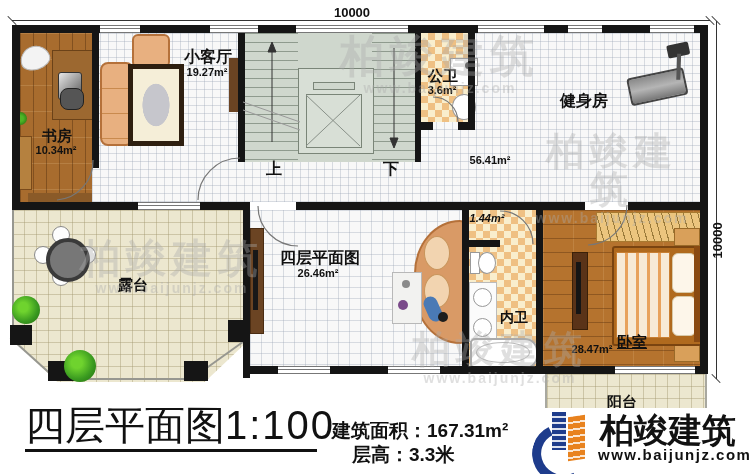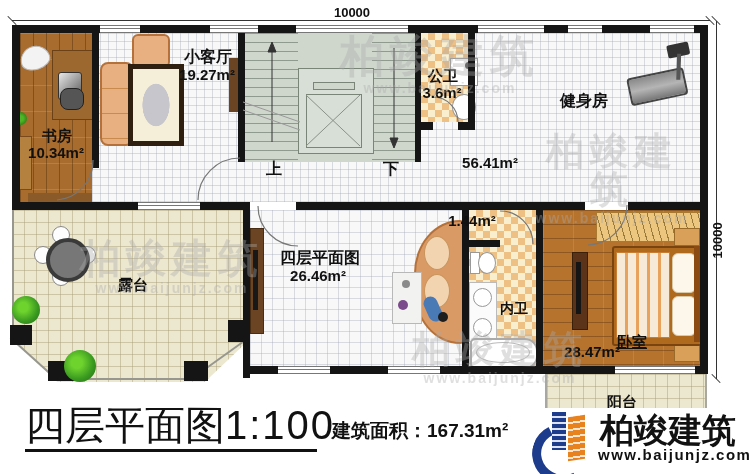--- a/index.html
+++ b/index.html
@@ -31,21 +31,21 @@
                      linear-gradient(90deg,rgba(255,225,175,.14) 1px,transparent 1px);
     background-size:100% 14px,30px 100%;}
   .sage{background-color:#cfd7cd;}
   .steps{background-image:repeating-linear-gradient(180deg,rgba(90,105,90,.55) 0 1px,transparent 1px 9px);}
   .winh{position:absolute;height:8px;z-index:6;
     background:linear-gradient(180deg,#777 0 1px,#fff 1px 3px,#777 3px 4px,#fff 4px 7px,#777 7px 8px);}
   .rail{position:absolute;background:#979790;z-index:3;}
   .lbl{position:absolute;z-index:7;font-weight:bold;color:#111;white-space:nowrap;
        transform:translateX(-50%);text-align:center;line-height:1.05;}
   .rname{font-size:15px;}
-  .area{font-size:15px;}
+  .area{font-size:11px;}
   .dim{position:absolute;z-index:7;font-weight:bold;color:#111;font-size:13px;}
   .dimline{position:absolute;background:#333;z-index:4;}
   .tick{position:absolute;width:12px;height:1px;background:#333;transform:rotate(45deg);z-index:4;}
   .wm{position:absolute;z-index:8;color:rgba(172,172,172,.38);font-weight:900;
       letter-spacing:6px;text-align:center;pointer-events:none;transform:translateX(-50%);line-height:1;}
   .wm .wm-url{display:block;font-size:14px;letter-spacing:2px;font-weight:700;margin-top:3px;}
   .overlay{position:absolute;left:0;top:0;z-index:6;pointer-events:none;}
   .white{background:#fff;}
 </style>
 </head>
@@ -209,22 +209,22 @@
   <div class="lbl area" style="left:207px;top:67px;">19.27m²</div>
   <div class="lbl rname" style="left:443px;top:68px;">公卫</div>
   <div class="lbl area" style="left:442px;top:85px;">3.6m²</div>
   <div class="lbl rname" style="left:584px;top:93px;font-size:16px;">健身房</div>
   <div class="lbl area" style="left:490px;top:155px;">56.41m²</div>
   <div class="lbl rname" style="left:274px;top:161px;font-size:16px;">上</div>
   <div class="lbl rname" style="left:391px;top:161px;font-size:16px;">下</div>
   <div class="lbl rname" style="left:133px;top:277px;">露台</div>
   <div class="lbl rname" style="left:320px;top:250px;font-size:16px;">四层平面图</div>
   <div class="lbl area" style="left:318px;top:268px;">26.46m²</div>
-  <div class="lbl area" style="left:472px;top:213px;">1.44m²</div>
-  <div class="lbl rname" style="left:514px;top:301px;font-size:14px;">内卫</div>
+  <div class="lbl area" style="left:487px;top:213px;font-style:italic;">1.44m²</div>
+  <div class="lbl rname" style="left:514px;top:310px;font-size:14px;">内卫</div>
   <div class="lbl rname" style="left:632px;top:334px;text-decoration:underline;">卧室</div>
   <div class="lbl area" style="left:592px;top:344px;">28.47m²</div>
   <div class="lbl rname" style="left:622px;top:394px;">阳台</div>
 
   <div class="wm" style="left:440px;top:34px;font-size:44px;">
     <span>柏竣建筑</span>
     <span class="wm-url">www.baijunjz.com</span>
   </div>
   <div class="wm" style="left:172px;top:238px;font-size:40px;">
     <span>柏竣建筑</span>
@@ -238,20 +238,23 @@
     <span>柏竣建筑</span>
     <span class="wm-url">www.baijunjz.com</span>
   </div>
 
   <div class="abs" style="left:25px;top:398px;z-index:9;color:#111;font-size:40px;font-weight:400;white-space:nowrap;">
     <span>四层平面图</span><span style="letter-spacing:2px;">1:100</span>
   </div>
   <div class="abs" style="left:25px;top:449px;width:292px;height:3px;background:#111;z-index:9;"></div>
   <div class="abs" style="left:332px;top:418px;z-index:9;color:#111;font-size:19px;font-weight:600;white-space:nowrap;">
     <span>建筑面积：</span><span>167.31m²</span>
+  </div>
+  <div class="abs" style="left:352px;top:442px;z-index:9;color:#111;font-size:19px;font-weight:600;white-space:nowrap;">
+    <span>层高：</span><span>3.3米</span>
   </div>
 
   <div class="abs white" style="left:527px;top:408px;width:223px;height:66px;z-index:9;"></div>
   <div class="abs" style="left:532px;top:410px;width:64px;height:60px;z-index:10;">
     <div class="abs" style="left:0px;top:14px;width:44px;height:42px;border:9px solid transparent;border-left-color:#1e3c8c;border-bottom-color:#1e3c8c;border-radius:50%;transform:rotate(18deg);"></div>
     <div class="abs" style="left:20px;top:2px;width:14px;height:38px;background:#1e3c8c;background-image:repeating-linear-gradient(180deg,transparent 0 4px,rgba(255,255,255,.85) 4px 6px);"></div>
     <div class="abs" style="left:36px;top:6px;width:17px;height:44px;background:#e8821e;transform:skewY(-8deg);background-image:repeating-linear-gradient(180deg,transparent 0 5px,rgba(255,255,255,.8) 5px 7px);"></div>
   </div>
   <div class="abs" style="left:600px;top:408px;z-index:10;color:#111;font-size:34px;font-weight:900;white-space:nowrap;">柏竣建筑</div>
   <div class="abs" style="left:598px;top:446px;z-index:10;color:#111;font-size:15px;font-weight:800;letter-spacing:1.5px;white-space:nowrap;">www.baijunjz.com</div>

